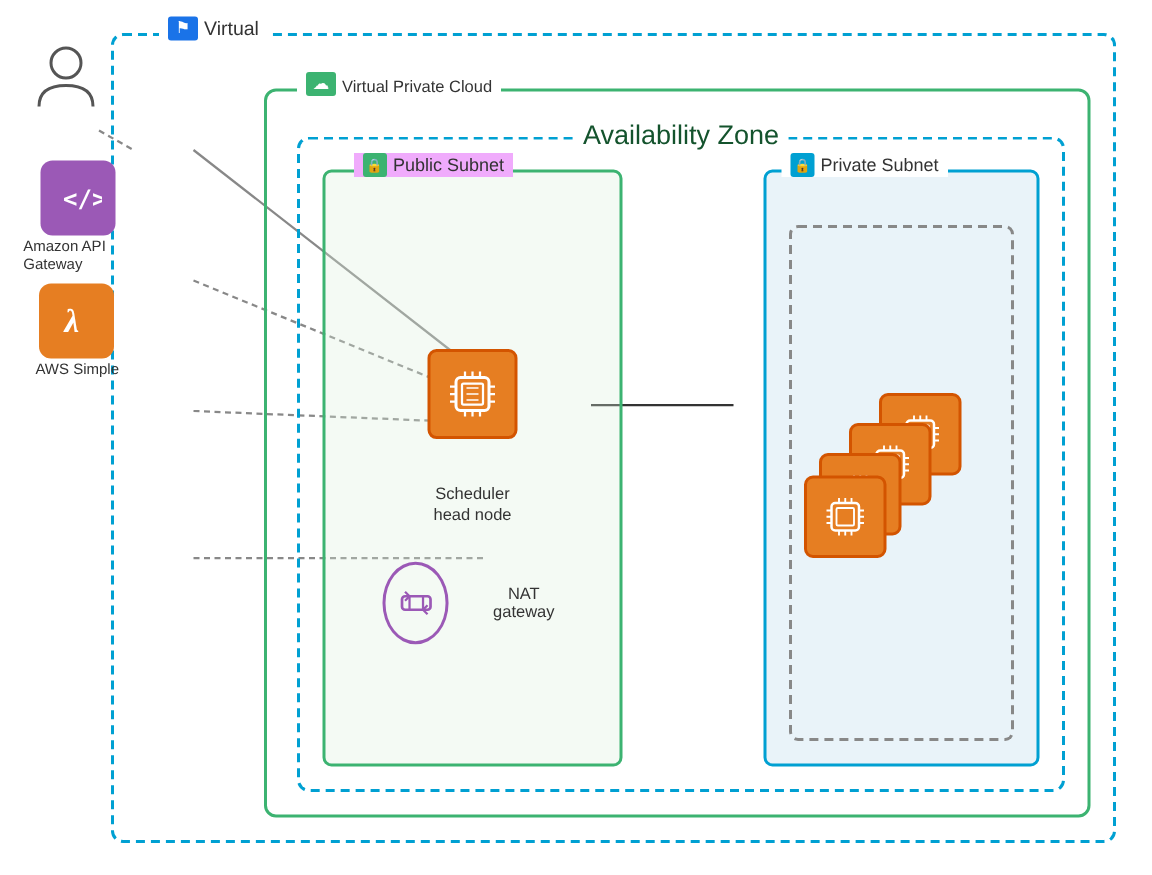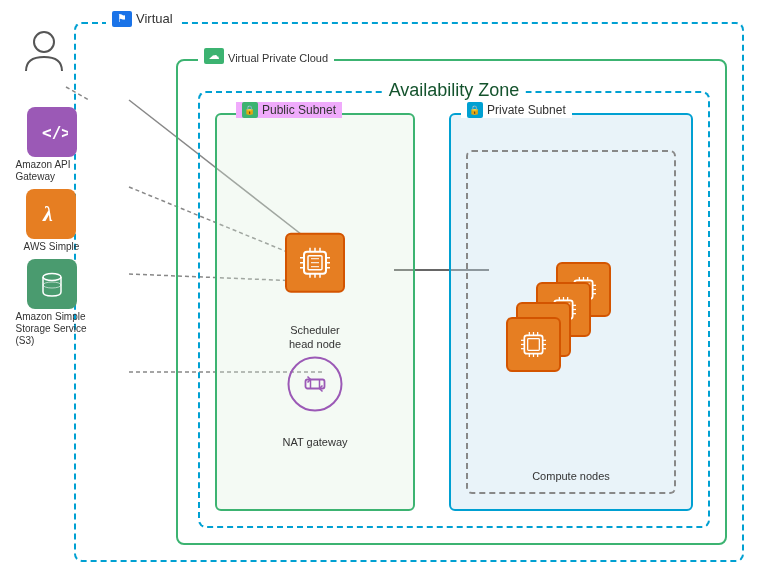--- a/index.html
+++ b/index.html
@@ -154,21 +154,21 @@
     .lock-icon-green::before {
       content: '🔒';
       font-size: 9px;
     }
 
     
     .private-subnet {
       position: absolute;
       right: 15px;
       top: 20px;
-      width: 244px;
+      width: 184px;
       bottom: 15px;
       border: 2px solid #00a0d2;
       border-radius: 6px;
       background: rgba(200, 225, 240, 0.4);
     }
     .private-subnet-label {
       position: absolute;
       top: -13px;
       left: 10px;
       background: #fff;
@@ -316,21 +316,21 @@
       margin-top: 24px;
     }
 
     
     .nat-gateway {
       position: absolute;
       left: 50%;
       top: 73%;
       transform: translate(-50%, -50%);
       display: flex;
-      flex-direction: column;
+      flex-direction: row;
       align-items: center;
       gap: 24px;
     }
     .nat-icon {
       width: 55px;
       height: 55px;
       border: 2px solid #9b59b6;
       border-radius: 50%;
       display: flex;
       align-items: center;
@@ -536,21 +536,20 @@
                   <line x1="32" y1="26" x2="36" y2="26" stroke="white" stroke-width="1.5"></line>
                   <line x1="16" y1="10" x2="16" y2="6" stroke="white" stroke-width="1.5"></line>
                   <line x1="21" y1="10" x2="21" y2="6" stroke="white" stroke-width="1.5"></line>
                   <line x1="26" y1="10" x2="26" y2="6" stroke="white" stroke-width="1.5"></line>
                   <line x1="16" y1="32" x2="16" y2="36" stroke="white" stroke-width="1.5"></line>
                   <line x1="21" y1="32" x2="21" y2="36" stroke="white" stroke-width="1.5"></line>
                   <line x1="26" y1="32" x2="26" y2="36" stroke="white" stroke-width="1.5"></line>
                 </svg>
               </div>
             </div>
-            <div class="compute-label">Compute nodes</div>
           </div>
         </div>
 
       </div>
     </div>
   </div>
 
   <div class="aws-services">
 
     <div class="service-item" style="margin-top: 55px;">
@@ -569,28 +568,15 @@
         <svg width="32" height="32" viewBox="0 0 32 32" xmlns="http://www.w3.org/2000/svg">
           <text x="8" y="23" font-size="22" fill="white" font-family="serif" font-style="italic">λ</text>
         </svg>
       </div>
       <div class="service-label">
         <span>AWS Simple</span>
       </div>
     </div>
 
 
-    <div class="service-item">
-      <div class="service-icon icon-s3">
-        <svg width="32" height="32" viewBox="0 0 32 32" xmlns="http://www.w3.org/2000/svg">
-
-          <ellipse cx="16" cy="9" rx="9" ry="3.5" fill="none" stroke="white" stroke-width="1.5"></ellipse>
-          <path d="M7 9 L7 24 Q7 28 16 28 Q25 28 25 24 L25 9" fill="none" stroke="white" stroke-width="1.5"></path>
-          <ellipse cx="16" cy="17" rx="9" ry="3" fill="none" stroke="white" stroke-width="1" opacity="0.6"></ellipse>
-        </svg>
-      </div>
-      <div class="service-label">
-        <span>Amazon Simple Storage Service (S3)</span>
-      </div>
-    </div>
   </div>
 
 </div>
 
 </body></html>

